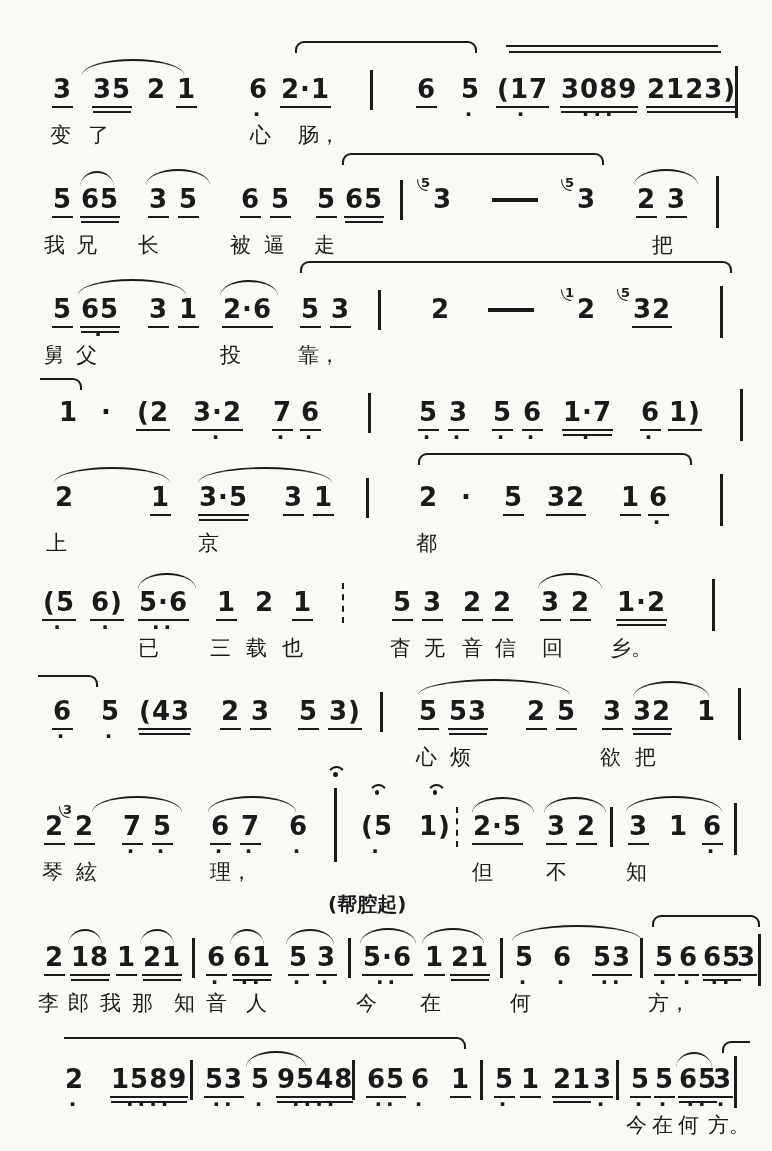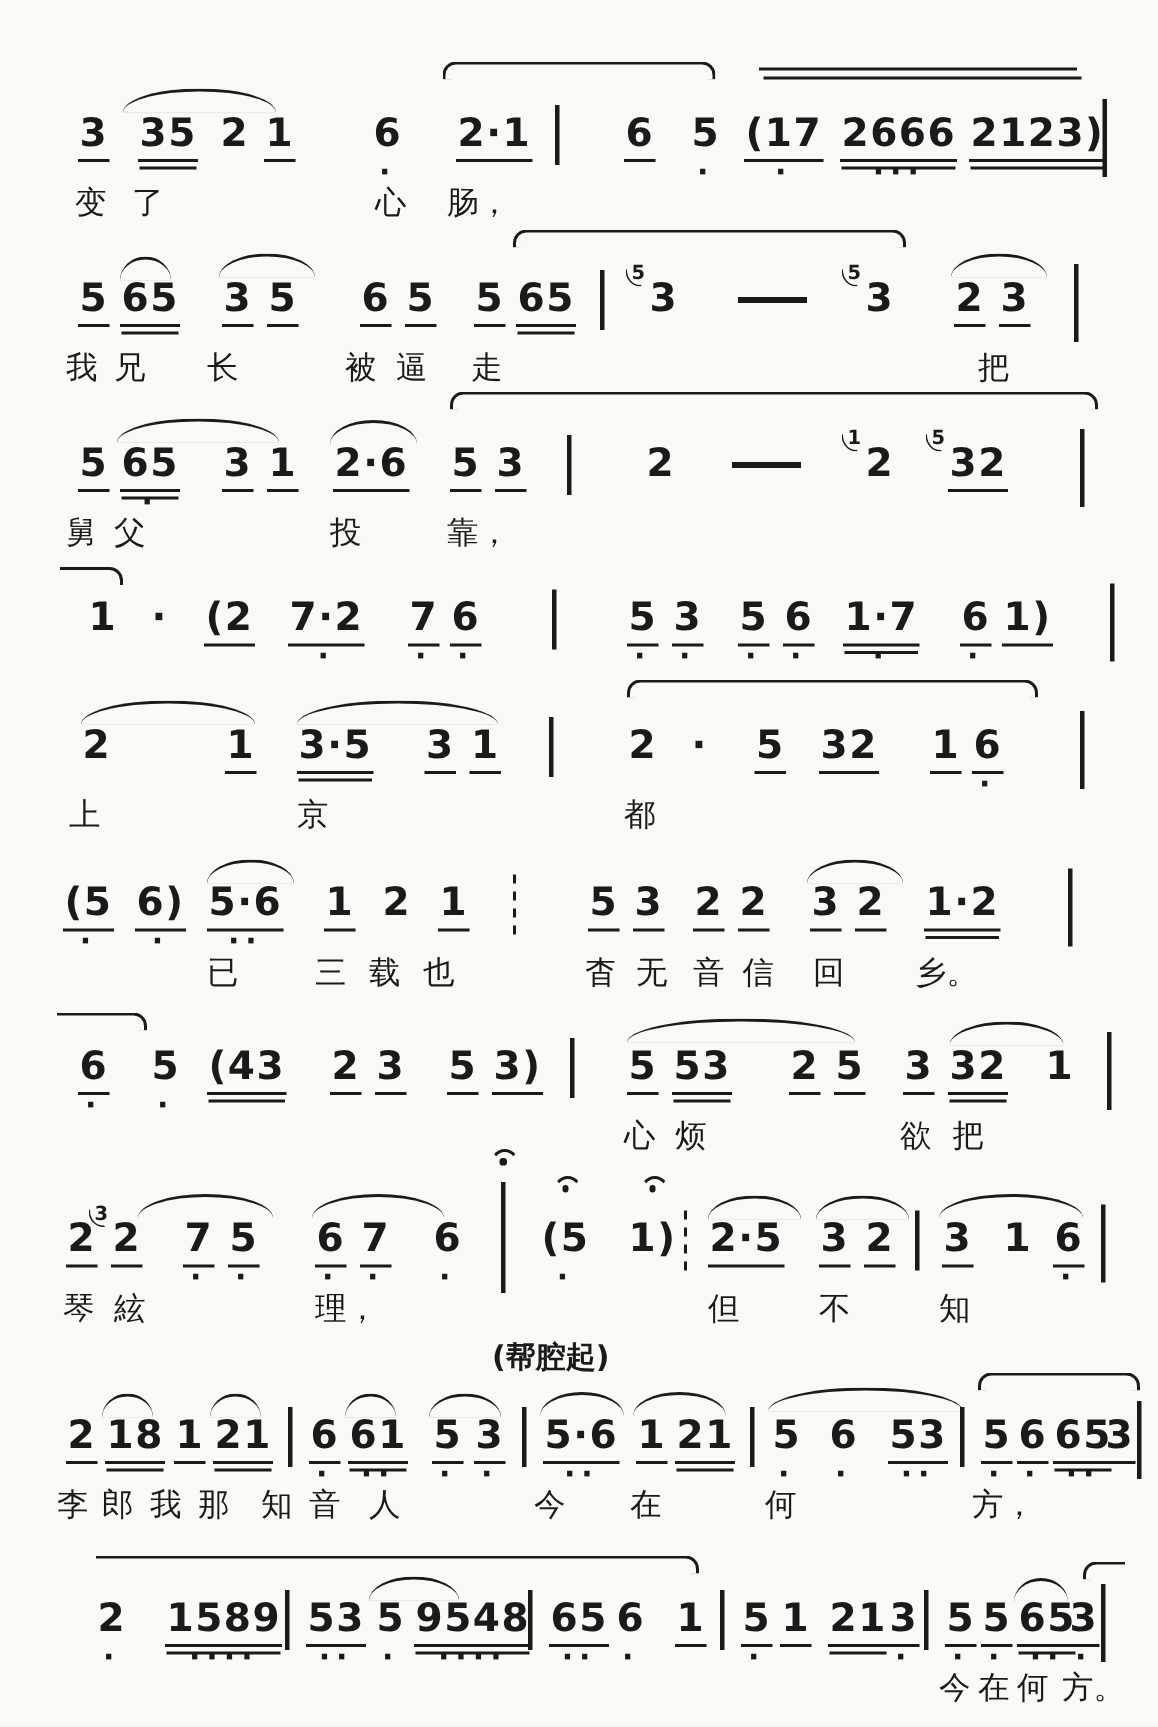--- a/index.html
+++ b/index.html
@@ -91,26 +91,26 @@
   <div id="score">
       <div class="music-line" style="top: 75px;">
         <div class="slur arc" style="left: 82px; width: 102px; top: -16px;"></div>
         <div class="slur flat hl hr" style="left: 295px; width: 178px; top: -34px;"></div>
         <div class="slur flat2" style="left: 506px; width: 212px; top: -30px;"></div>
         <div class="note u1" style="left: 52px;"><span class="t">3</span></div>
         <div class="note u2" style="left: 92px;"><span class="t">35</span></div>
         <div class="note" style="left: 146px;"><span class="t">2</span></div>
         <div class="note u1" style="left: 176px;"><span class="t">1</span></div>
         <div class="note" style="left: 248px;"><span class="t">6</span><div class="dots">·</div></div>
-        <div class="note u1" style="left: 304px;"><span class="t">2·1</span></div>
+        <div class="note u1" style="left: 280px;"><span class="t">2·1</span></div>
         <div class="bar" style="left: 370px;"></div>
         <div class="note u1" style="left: 416px;"><span class="t">6</span></div>
         <div class="note" style="left: 460px;"><span class="t">5</span><div class="dots">·</div></div>
         <div class="note u1" style="left: 496px;"><span class="t">(17</span><div class="dots">·</div></div>
-        <div class="note u2" style="left: 560px;"><span class="t">2666</span><div class="dots">···</div></div>
+        <div class="note u2" style="left: 560px;"><span class="t">3089</span><div class="dots">···</div></div>
         <div class="note u2" style="left: 646px;"><span class="t">2123)</span></div>
         <div class="bar tall" style="left: 735px;"></div>
         <div class="lyric" style="left: 50px; top: 46px;">变</div>
         <div class="lyric" style="left: 88px; top: 46px;">了</div>
         <div class="lyric" style="left: 250px; top: 46px;">心</div>
         <div class="lyric" style="left: 298px; top: 46px;">肠，</div>
       </div>
       <div class="music-line" style="top: 185px;">
         <div class="slur arc" style="left: 80px; width: 34px; top: -14px;"></div>
         <div class="slur arc" style="left: 146px; width: 64px; top: -16px;"></div>
@@ -159,21 +159,21 @@
         <div class="lyric" style="left: 44px; top: 46px;">舅</div>
         <div class="lyric" style="left: 76px; top: 46px;">父</div>
         <div class="lyric" style="left: 220px; top: 46px;">投</div>
         <div class="lyric" style="left: 298px; top: 46px;">靠，</div>
       </div>
       <div class="music-line" style="top: 398px;">
         <div class="slur flat hr" style="left: 40px; width: 40px; top: -20px;"></div>
         <div class="note" style="left: 58px;"><span class="t">1</span></div>
         <div class="note" style="left: 100px;"><span class="t">·</span></div>
         <div class="note u1" style="left: 136px;"><span class="t">(2</span></div>
-        <div class="note u1" style="left: 192px;"><span class="t">7·2</span><div class="dots">·</div></div>
+        <div class="note u1" style="left: 192px;"><span class="t">3·2</span><div class="dots">·</div></div>
         <div class="note u1" style="left: 272px;"><span class="t">7</span><div class="dots">·</div></div>
         <div class="note u1" style="left: 300px;"><span class="t">6</span><div class="dots">·</div></div>
         <div class="bar" style="left: 368px;"></div>
         <div class="note u1" style="left: 418px;"><span class="t">5</span><div class="dots">·</div></div>
         <div class="note u1" style="left: 448px;"><span class="t">3</span><div class="dots">·</div></div>
         <div class="note u1" style="left: 492px;"><span class="t">5</span><div class="dots">·</div></div>
         <div class="note u1" style="left: 522px;"><span class="t">6</span><div class="dots">·</div></div>
         <div class="note u2" style="left: 562px;"><span class="t">1·7</span><div class="dots">·</div></div>
         <div class="note u1" style="left: 640px;"><span class="t">6</span><div class="dots">·</div></div>
         <div class="note u1" style="left: 668px;"><span class="t">1)</span></div>

